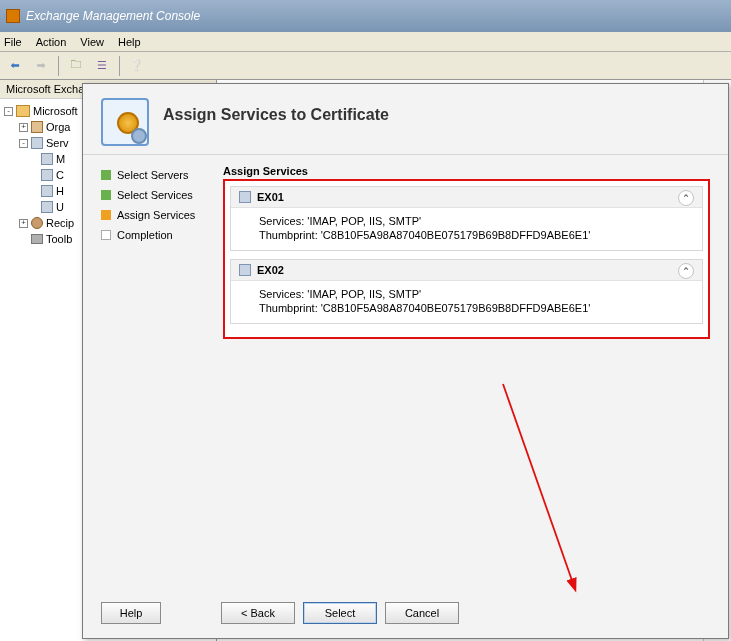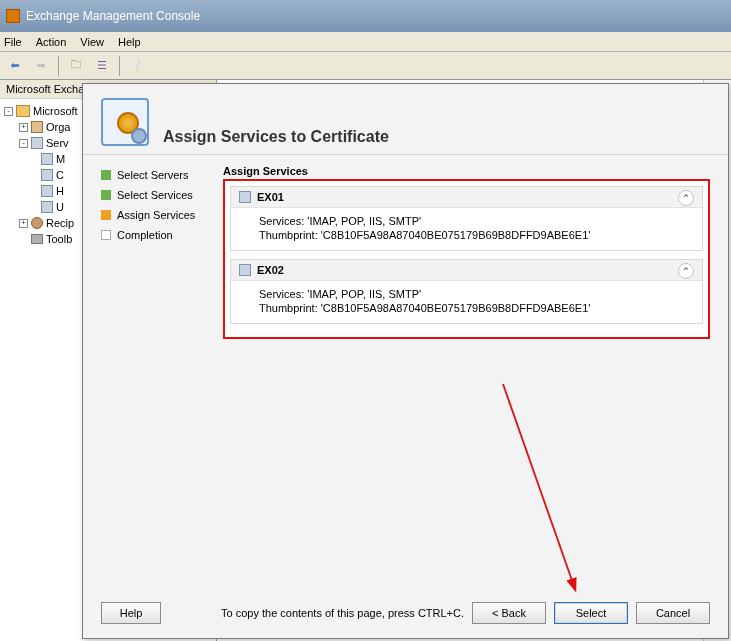--- a/index.html
+++ b/index.html
@@ -16,20 +16,21 @@
   
   .parent-titlebar {
     background: linear-gradient(#9db3cc, #7a95b3);
     color: #fff;
     padding: 16px 6px;
     font-size: 12px;
     display: flex;
     align-items: center;
     gap: 6px;
     height: 28px;
+    font-style: italic;
   }
   .parent-titlebar .app-icon {
     width: 14px; height: 14px;
     background: #d97a00;
     border: 1px solid #a05000;
   }
   
   .menubar {
     background: #ece9d8;
     border-bottom: 1px solid #b0b0b0;
@@ -110,21 +111,21 @@
   .dialog {
     position: absolute;
     left: 82px; top: 83px;
     width: 647px; height: 556px;
     background: #f3f3f3;
     border: 1px solid #7a7a7a;
     box-shadow: 2px 2px 6px rgba(0,0,0,0.25);
     display:flex; flex-direction:column;
   }
   .dlg-header {
-    display:flex; align-items:flex-end; gap:14px;
+    display:flex; align-items:flex-start; gap:14px;
     padding: 14px 18px 8px 18px;
     border-bottom: 1px solid #d6d6d6;
   }
   .dlg-header .hdr-icon {
     width:48px;height:48px;position:relative;
   }
   .dlg-header .hdr-icon .base {
     position:absolute;inset:0;border:2px solid #6c9bd1;border-radius:4px;background:#eaf2fb;
   }
   .dlg-header .hdr-icon .seal {
@@ -337,23 +338,20 @@
           </div>
         </div>
       </div>
     </div>
   </div>
 
   <div class="foot-row">
     <div class="help-side">
       <button class="btn help">Help</button>
     </div>
-    <div style="flex:1;">
-      <div style="margin-bottom:0;">To copy the contents of this page, press CTRL+C.</div>
-    </div>
     <div class="dlg-buttons">
       <button class="btn">&lt; Back</button>
       <button class="btn default">Select</button>
       <button class="btn">Cancel</button>
     </div>
   </div>
 
   <svg class="arrow-svg">
     <defs>
       <marker id="ahead" markerWidth="10" markerHeight="10" refX="6" refY="3" orient="auto">

